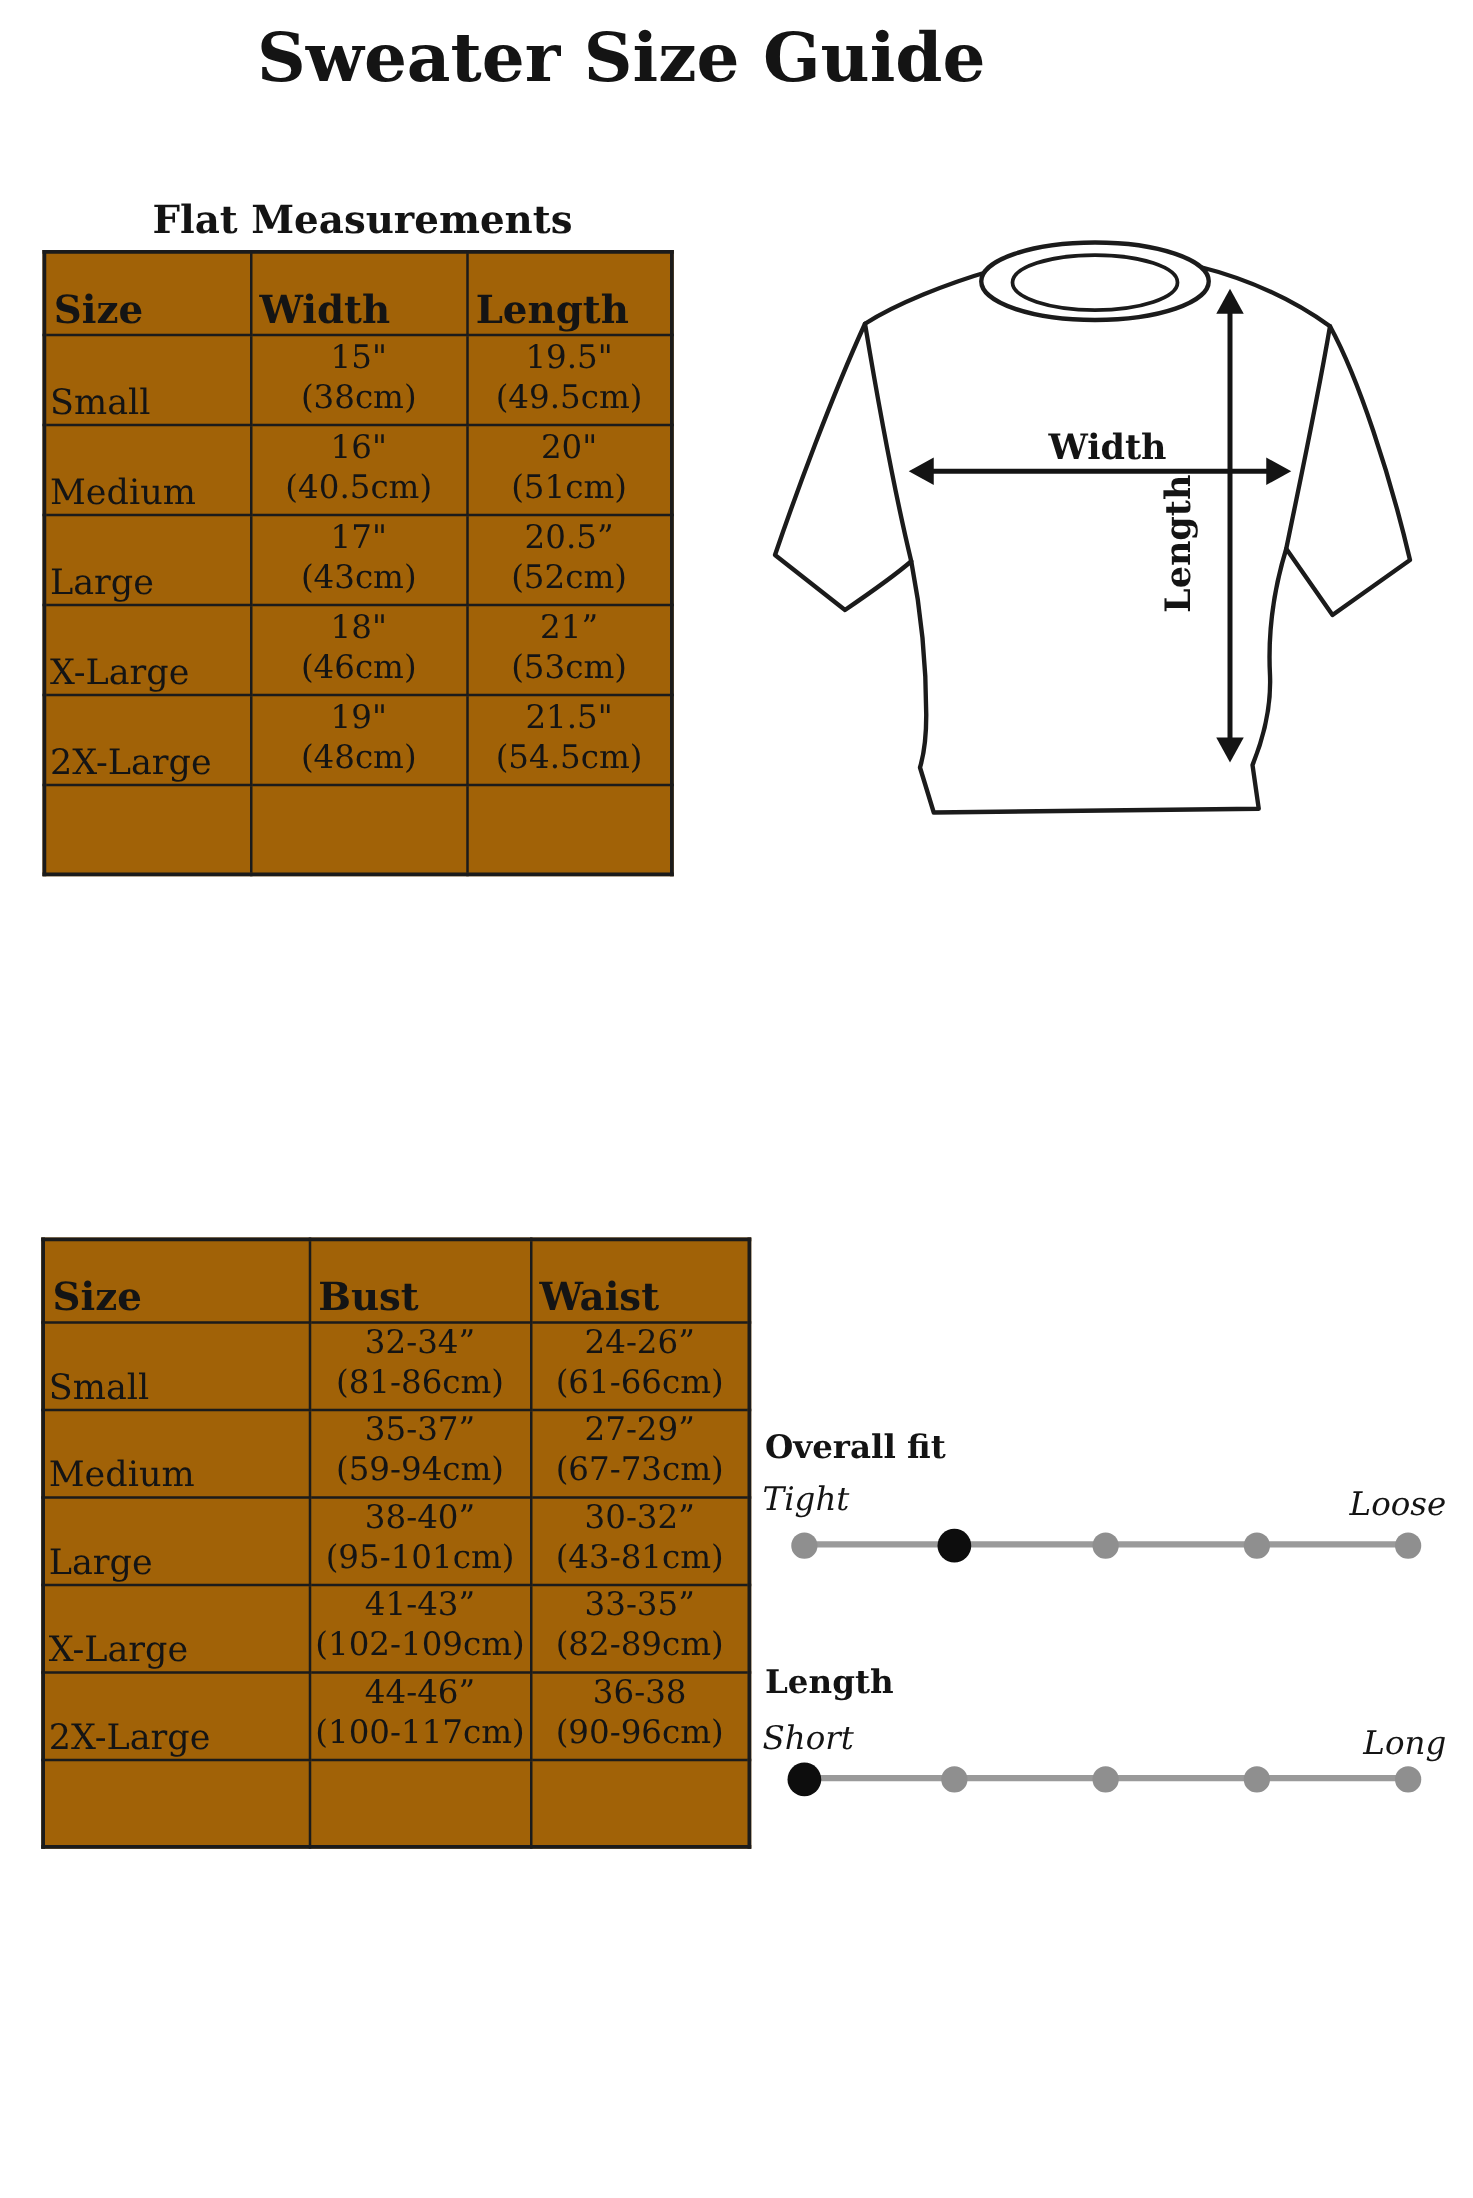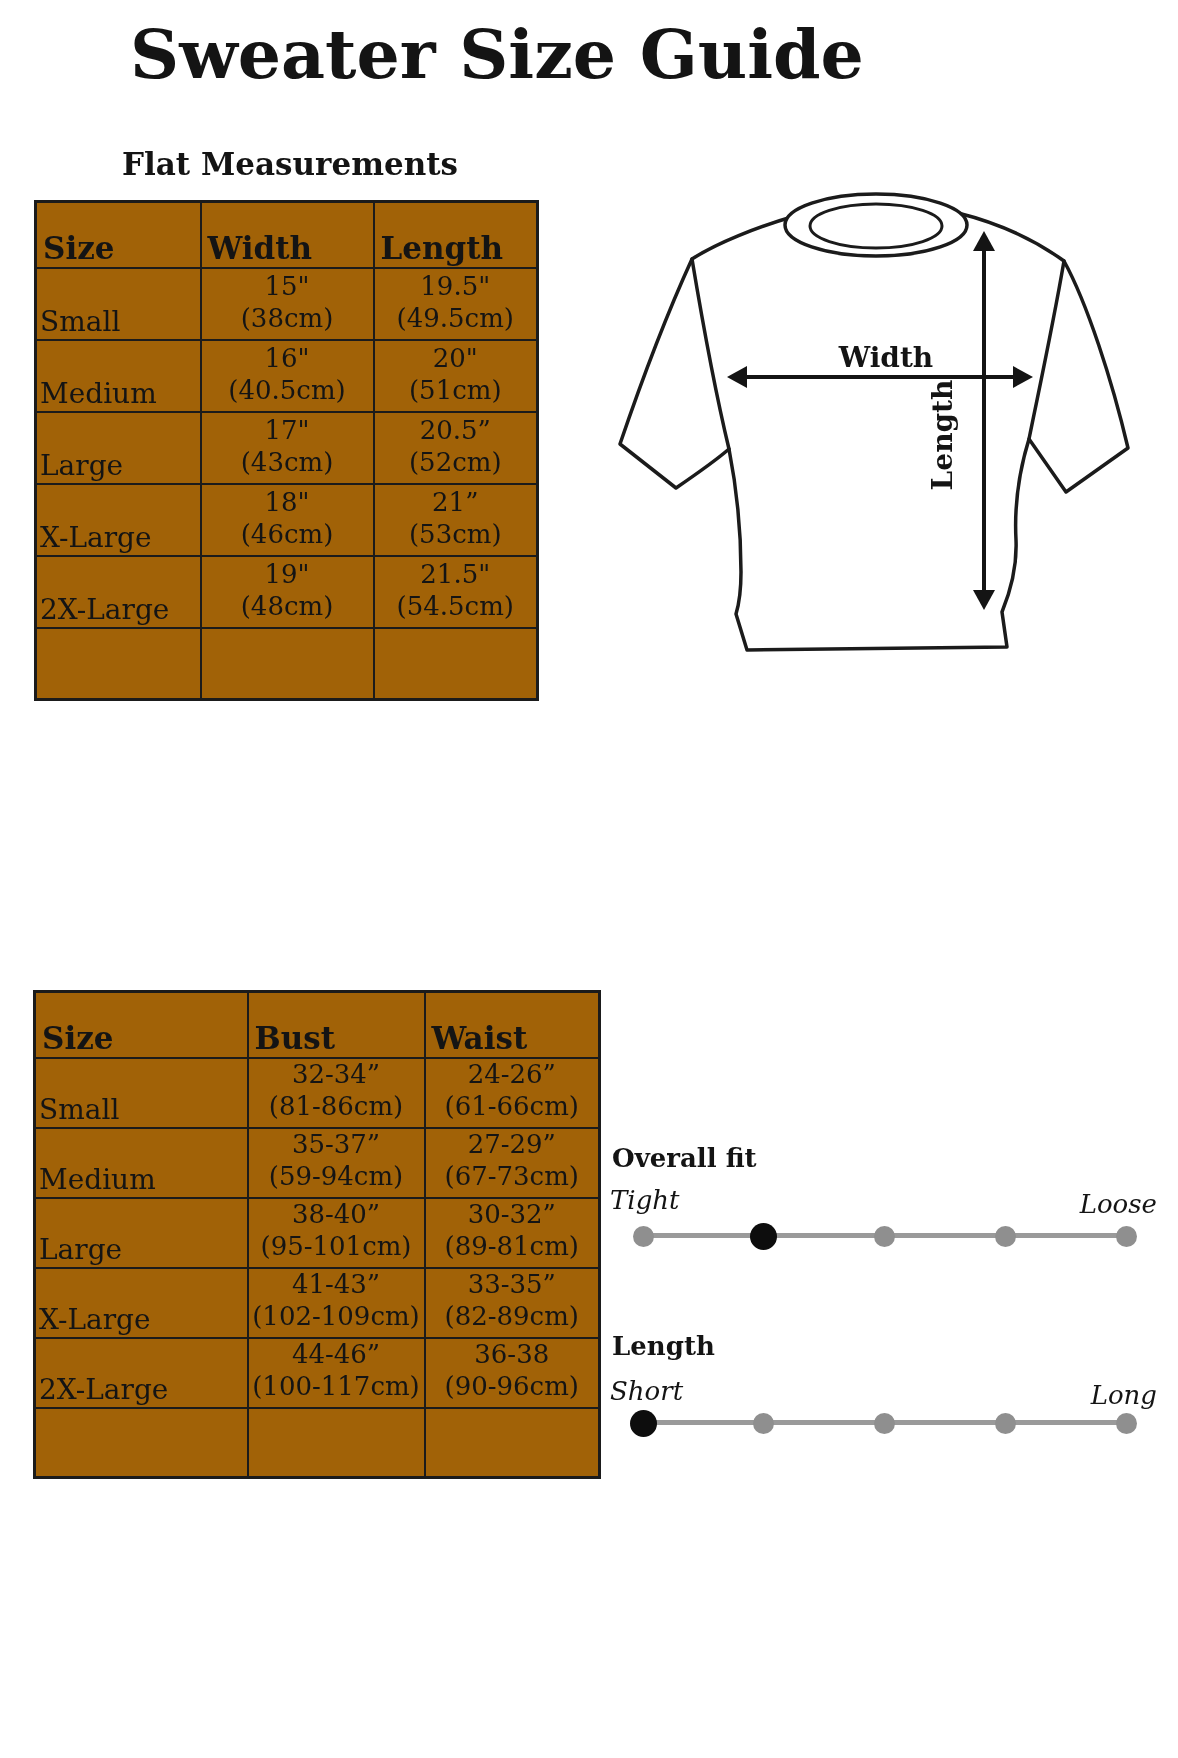--- a/index.html
+++ b/index.html
@@ -3,24 +3,24 @@
 <meta charset="utf-8">
 <style>
   html,body{margin:0;padding:0;background:#ffffff;}
   #page{
     position:relative;width:1178px;height:1758px;background:#ffffff;overflow:hidden;
     font-family:"DejaVu Serif","Liberation Serif",serif;color:#141414;
   }
   
   #page-title{
     position:absolute;left:0;top:14px;width:994px;text-align:center;
-    font-size:68px;font-weight:bold;letter-spacing:0px;
+    font-size:54px;font-weight:bold;letter-spacing:0px;
   }
   .section-heading{position:absolute;font-size:31px;font-weight:bold;white-space:nowrap;}
-  #flat-heading{left:122px;top:146px;}
+  #flat-heading{left:122px;top:158px;}
   #rec-heading{left:80px;top:948px;}
   
   table.size-table{
     position:absolute;border-collapse:collapse;table-layout:fixed;background:#a16207;
     border:3px solid #1b1b1b;
   }
   table.size-table th,table.size-table td{
     border:2.5px solid #1b1b1b;vertical-align:bottom;overflow:hidden;
   }
   table.size-table th{font-weight:bold;font-size:31px;text-align:left;padding:0 0 1px 6px;}
@@ -227,21 +227,21 @@
           </td>
         </tr>
         <tr>
           <td class="size-cell">Large</td>
           <td class="val-cell">
             <div>38-40”</div>
             <div>(95-101cm)</div>
           </td>
           <td class="val-cell">
             <div>30-32”</div>
-            <div>(89-81cm)</div>
+            <div>(43-81cm)</div>
           </td>
         </tr>
         <tr>
           <td class="size-cell">X-Large</td>
           <td class="val-cell">
             <div>41-43”</div>
             <div>(102-109cm)</div>
           </td>
           <td class="val-cell">
             <div>33-35”</div>

